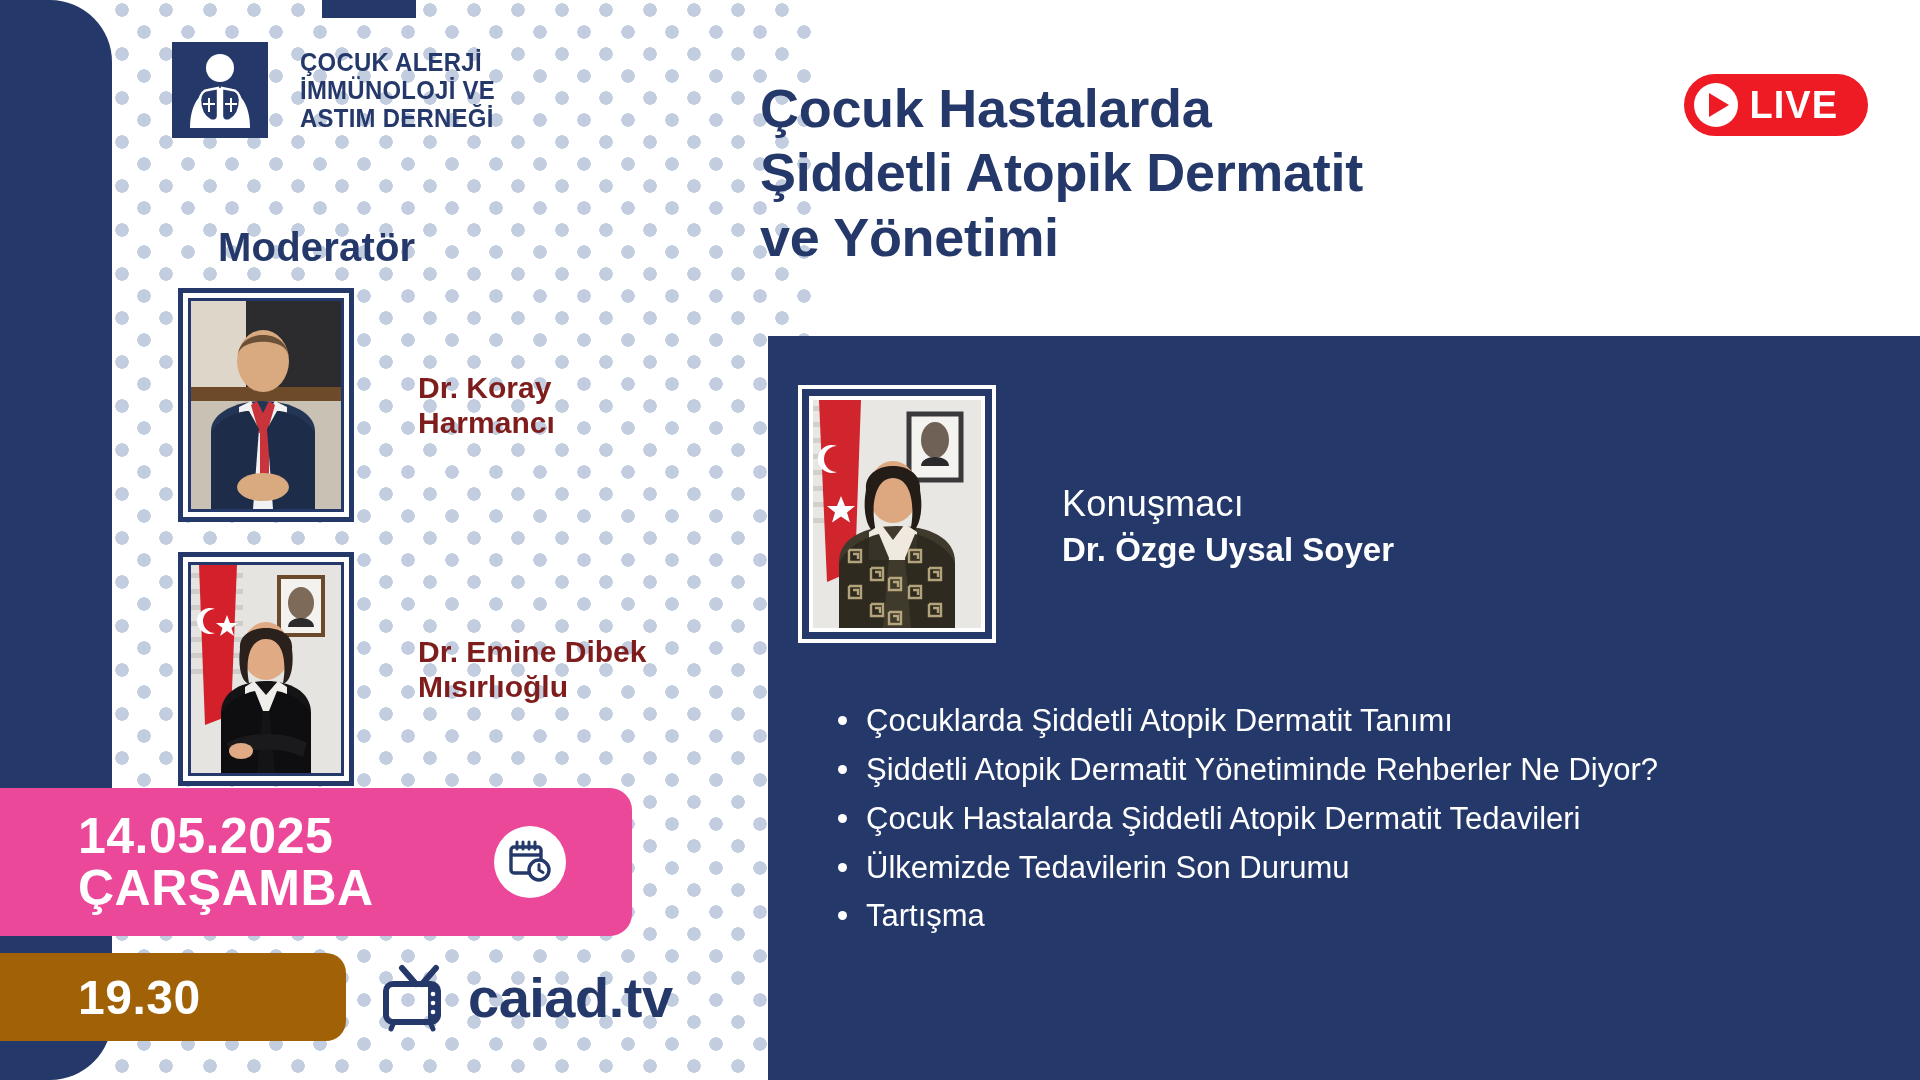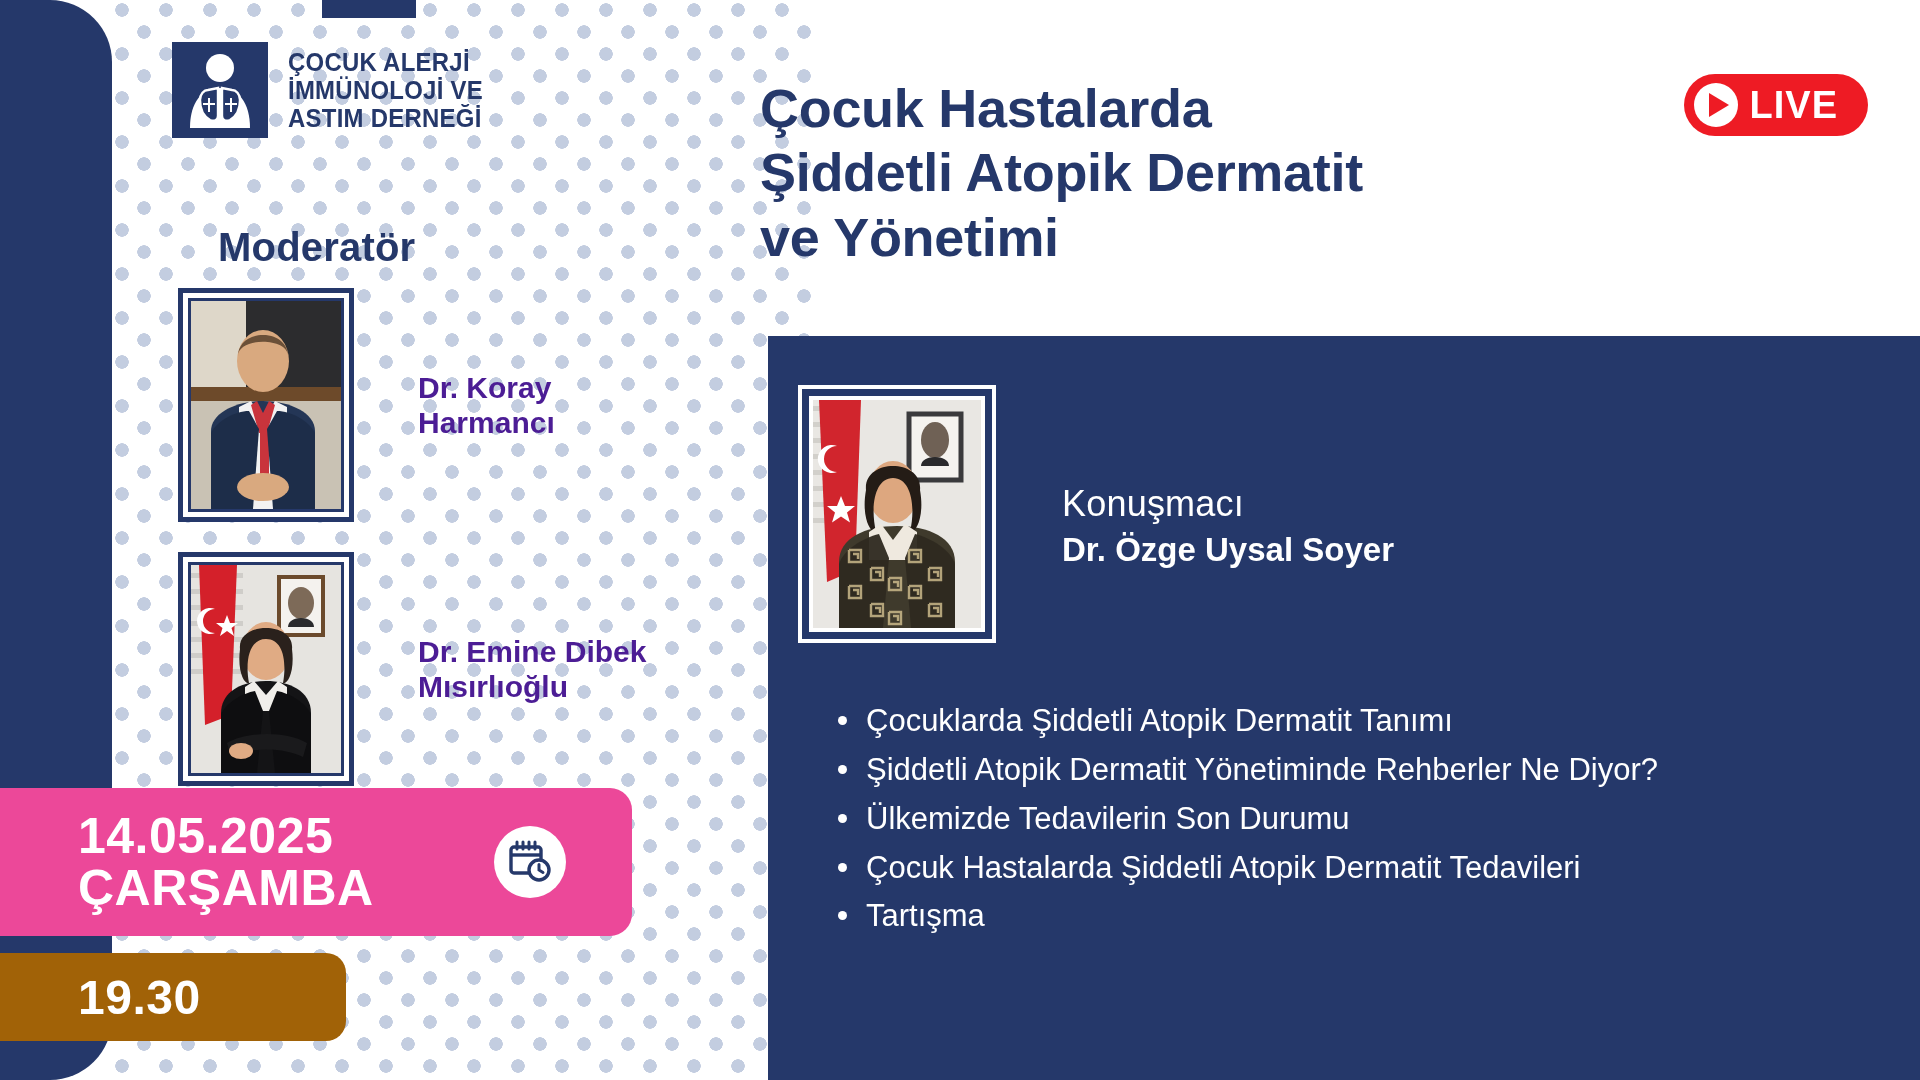--- a/index.html
+++ b/index.html
@@ -43,21 +43,21 @@
     position:absolute;
     left:322px; top:0; width:94px; height:18px;
     background:#25386a;
     z-index:7;
   }
 
   
   .logo{
     position:absolute;
     left:172px; top:42px;
-    display:flex; align-items:center; gap:20px;
+    display:flex; align-items:center; gap:32px;
     z-index:8;
   }
   .logo-mark{
     width:96px;height:96px;
     background:#25386a;
     position:relative;
     flex:0 0 auto;
   }
   .logo-mark svg{display:block;width:96px;height:96px;}
   .logo-text{
@@ -99,21 +99,21 @@
   .frame-inner{
     border:3px solid #25386a;
     width:150px;height:208px;
     overflow:hidden;
     position:relative;
     background:#d8d4cc;
   }
   .frame.small .frame-inner{width:150px;height:208px;}
 
   .mod-name{
-    color:#4c1d95;
+    color:#7f1d1d;
     font-weight:bold;
     font-size:30px;
     line-height:1.18;
     margin-left:64px;
     white-space:pre-line;
   }
 
   
   .date-pill{
     position:absolute;
@@ -390,20 +390,32 @@
         <circle cx="32" cy="31" r="10" fill="#fff" stroke="#25386a" stroke-width="3.4"></circle>
         <path d="M32 25.5 L32 31 L36 33.5" stroke="#25386a" stroke-width="3" stroke-linecap="round" fill="none"></path>
       </svg>
     </div>
   </div>
 
   <div class="time-pill">
     <div class="time-text">19.30</div>
   </div>
 
+  <div class="tv-row">
+    <svg width="76" height="70" viewBox="0 0 76 70" xmlns="http://www.w3.org/2000/svg">
+      <path d="M20 6 L34 22 M54 6 L40 22" stroke="#25386a" stroke-width="6" stroke-linecap="round" fill="none"></path>
+      <rect x="4" y="22" width="52" height="38" rx="7" fill="none" stroke="#25386a" stroke-width="6"></rect>
+      <rect x="46" y="22" width="10" height="38" rx="4" fill="#25386a"></rect>
+      <circle cx="51" cy="32" r="2.3" fill="#fff"></circle>
+      <circle cx="51" cy="41" r="2.3" fill="#fff"></circle>
+      <circle cx="51" cy="50" r="2.3" fill="#fff"></circle>
+      <path d="M12 60 L9 67 M48 60 L51 67" stroke="#25386a" stroke-width="5" stroke-linecap="round"></path>
+    </svg>
+    <span class="tv-text">caiad.tv</span>
+  </div>
 
   <div class="title">Çocuk Hastalarda
 Şiddetli Atopik Dermatit
 ve Yönetimi</div>
 
   <div class="live">
     <span class="live-circle">
         <i class="live-tri"></i>
       </span>
     <span class="live-text">LIVE</span>
@@ -454,18 +466,18 @@
   </div>
 
   <div class="speaker-text">
     <div class="speaker-role">Konuşmacı</div>
     <div class="speaker-name">Dr. Özge Uysal Soyer</div>
   </div>
 
   <ul class="bullets">
     <li>Çocuklarda Şiddetli Atopik Dermatit Tanımı</li>
     <li>Şiddetli Atopik Dermatit Yönetiminde Rehberler Ne Diyor?</li>
+    <li>Çocuk Hastalarda Şiddetli Atopik Dermatit Tedavileri</li>
     <li>Ülkemizde Tedavilerin Son Durumu</li>
-    <li>Çocuk Hastalarda Şiddetli Atopik Dermatit Tedavileri</li>
     <li>Tartışma</li>
   </ul>
 
 </div>
 
 </body></html>

